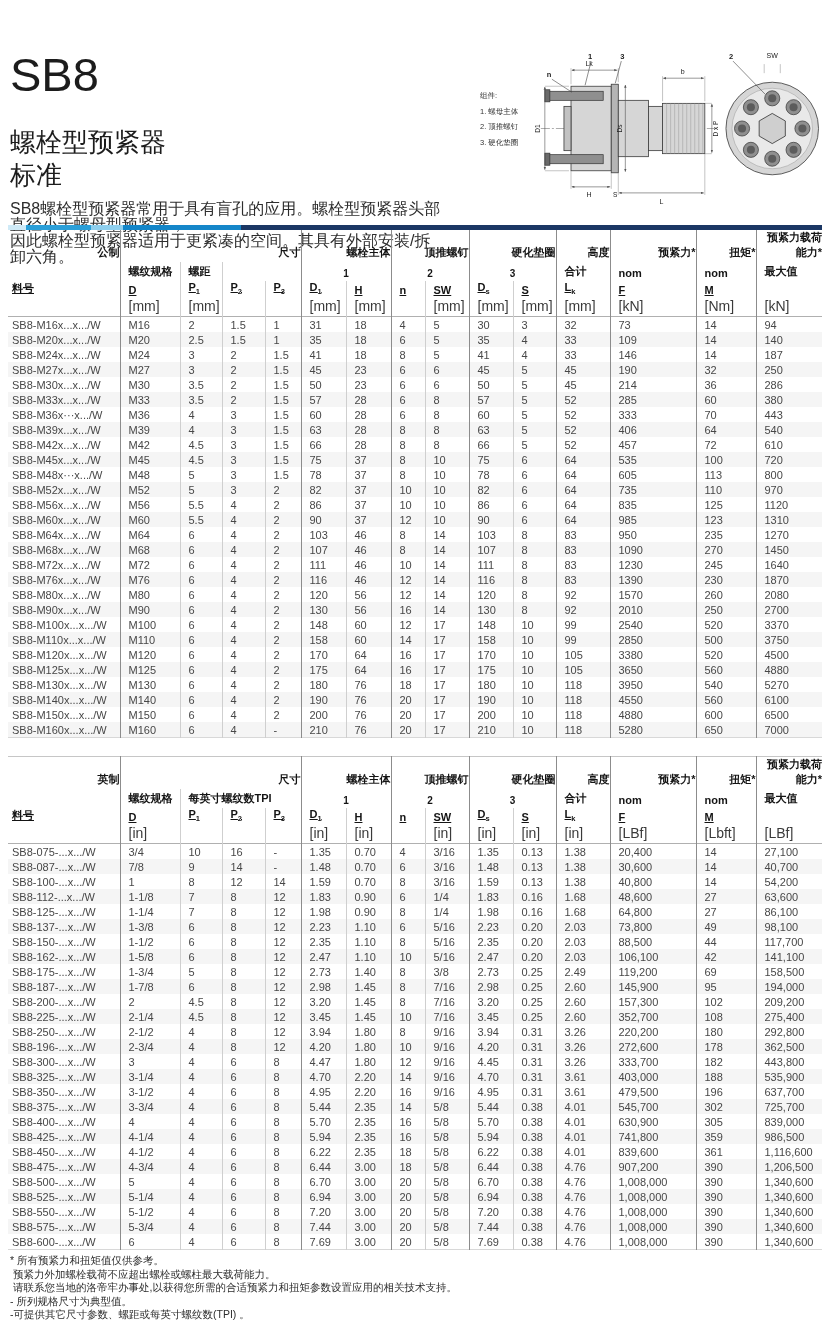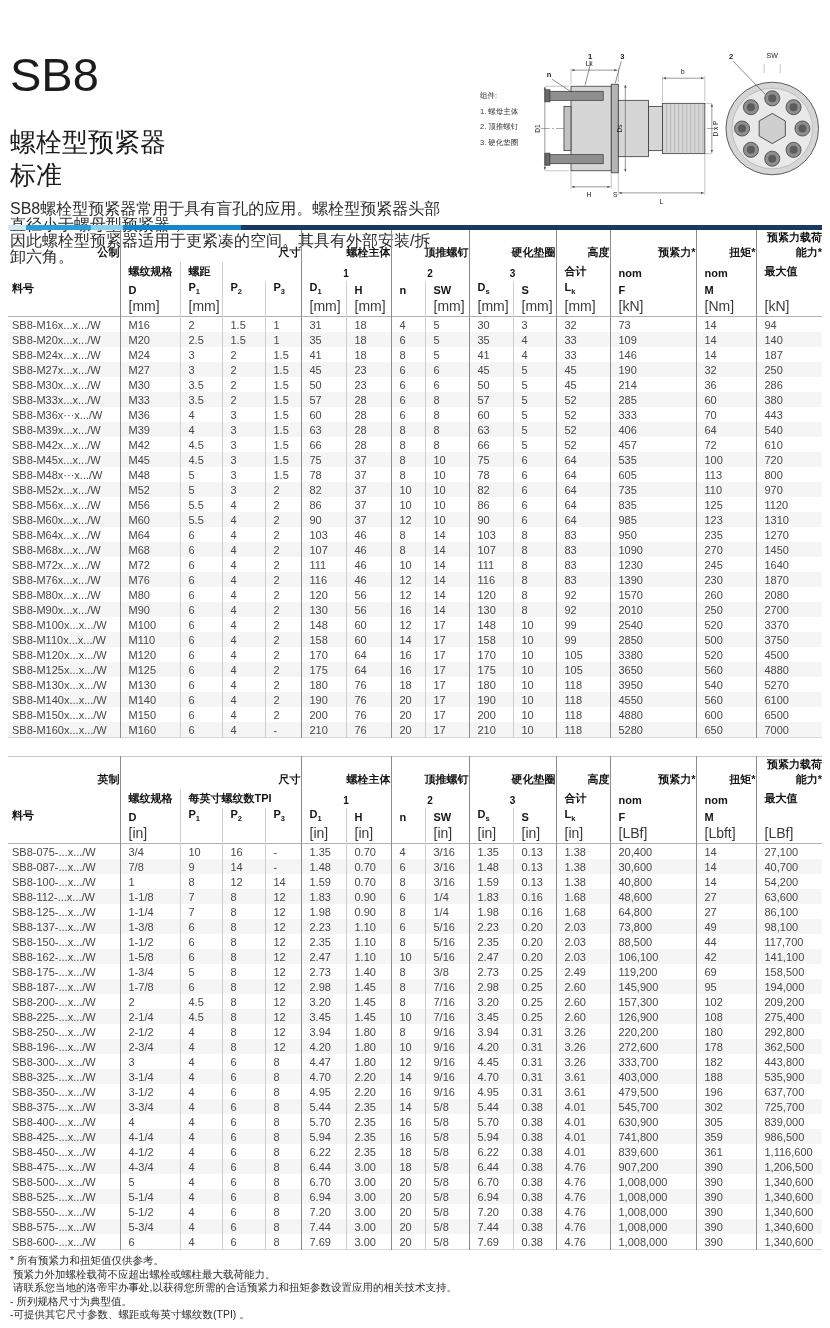--- a/index.html
+++ b/index.html
@@ -38,21 +38,21 @@
   .dtable{position:absolute;left:8px;width:814px;border-collapse:collapse;table-layout:fixed;}
   #metric-table{top:230px;}
   #imperial-table{top:756px;}
   #imperial-table{border-top:1px solid #c6c6c6;}
   .dtable thead{border-bottom:1px solid #b0b0b0;}
   .dtable{border-bottom:1px solid #d8d8d8;}
   .dtable th{font-size:11px;font-weight:bold;color:#141414;text-align:left;
     vertical-align:bottom;padding:0 0 2px 8px;overflow:hidden;}
   .dtable thead tr:nth-child(1) th{height:24px;text-align:right;}
   .dtable thead tr:nth-child(2) th{height:17px;}
-  .dtable thead tr:nth-child(3) th{height:15px;}
+  .dtable thead tr:nth-child(3) th{height:15px;text-decoration:underline;}
   .dtable thead tr:nth-child(4) th{height:14px;}
   .dtable th.region,.dtable th.part,.dtable td.pn{padding-left:4px;}
   .dtable th.unit{font-weight:normal;color:#3a3a3a;font-size:14px;}
   .dtable th.ref{text-align:center;padding-left:0;font-size:10px;}
   .dtable sub{font-size:7.5px;}
   .dtable td{height:15px;font-size:11px;color:#474747;padding:0 0 0 8px;
     vertical-align:middle;white-space:nowrap;overflow:hidden;}
   .dtable .bD{border-left:1px solid #8c8c8c;}
   .dtable .bL{border-left:1px solid #cfcfcf;}
   .dtable tbody tr:nth-child(even){background:#f5f5f5;}
@@ -995,21 +995,21 @@
         <td class="bL">4.5</td>
         <td class="bL">8</td>
         <td class="bL">12</td>
         <td class="bD">3.45</td>
         <td class="bL">1.45</td>
         <td class="bD">10</td>
         <td class="bL">7/16</td>
         <td class="bD">3.45</td>
         <td class="bL">0.25</td>
         <td class="bD">2.60</td>
-        <td class="bD">126,900</td>
+        <td class="bD">352,700</td>
         <td class="bD">108</td>
         <td class="bD">275,400</td>
       </tr>
       <tr>
         <td class="pn">SB8-250-...x.../W</td>
         <td class="bD">2-1/2</td>
         <td class="bL">4</td>
         <td class="bL">8</td>
         <td class="bL">12</td>
         <td class="bD">3.94</td>

